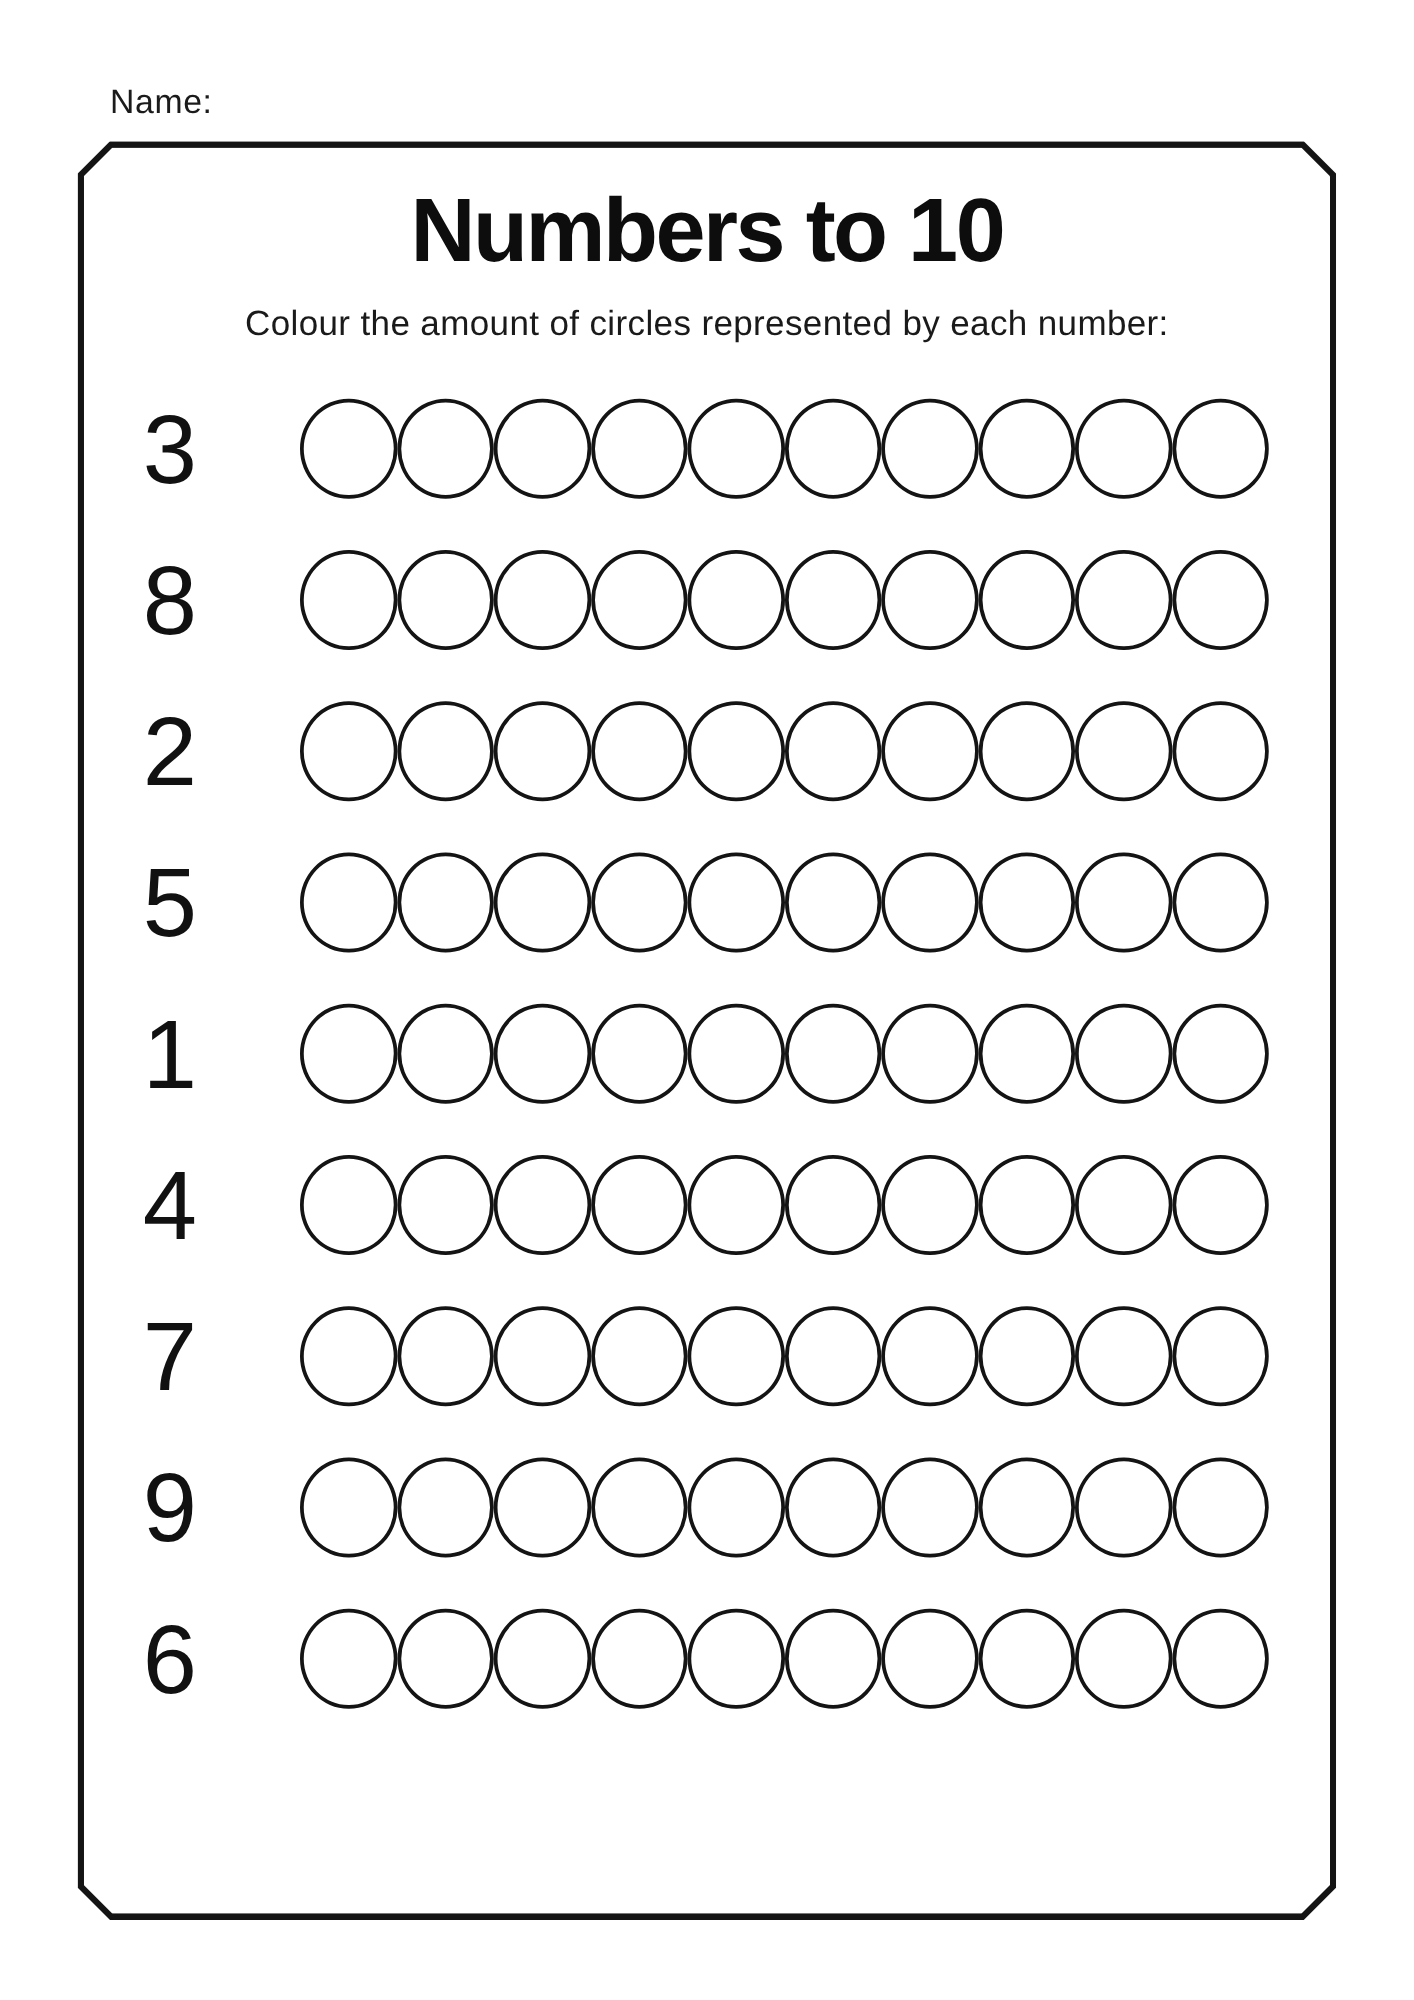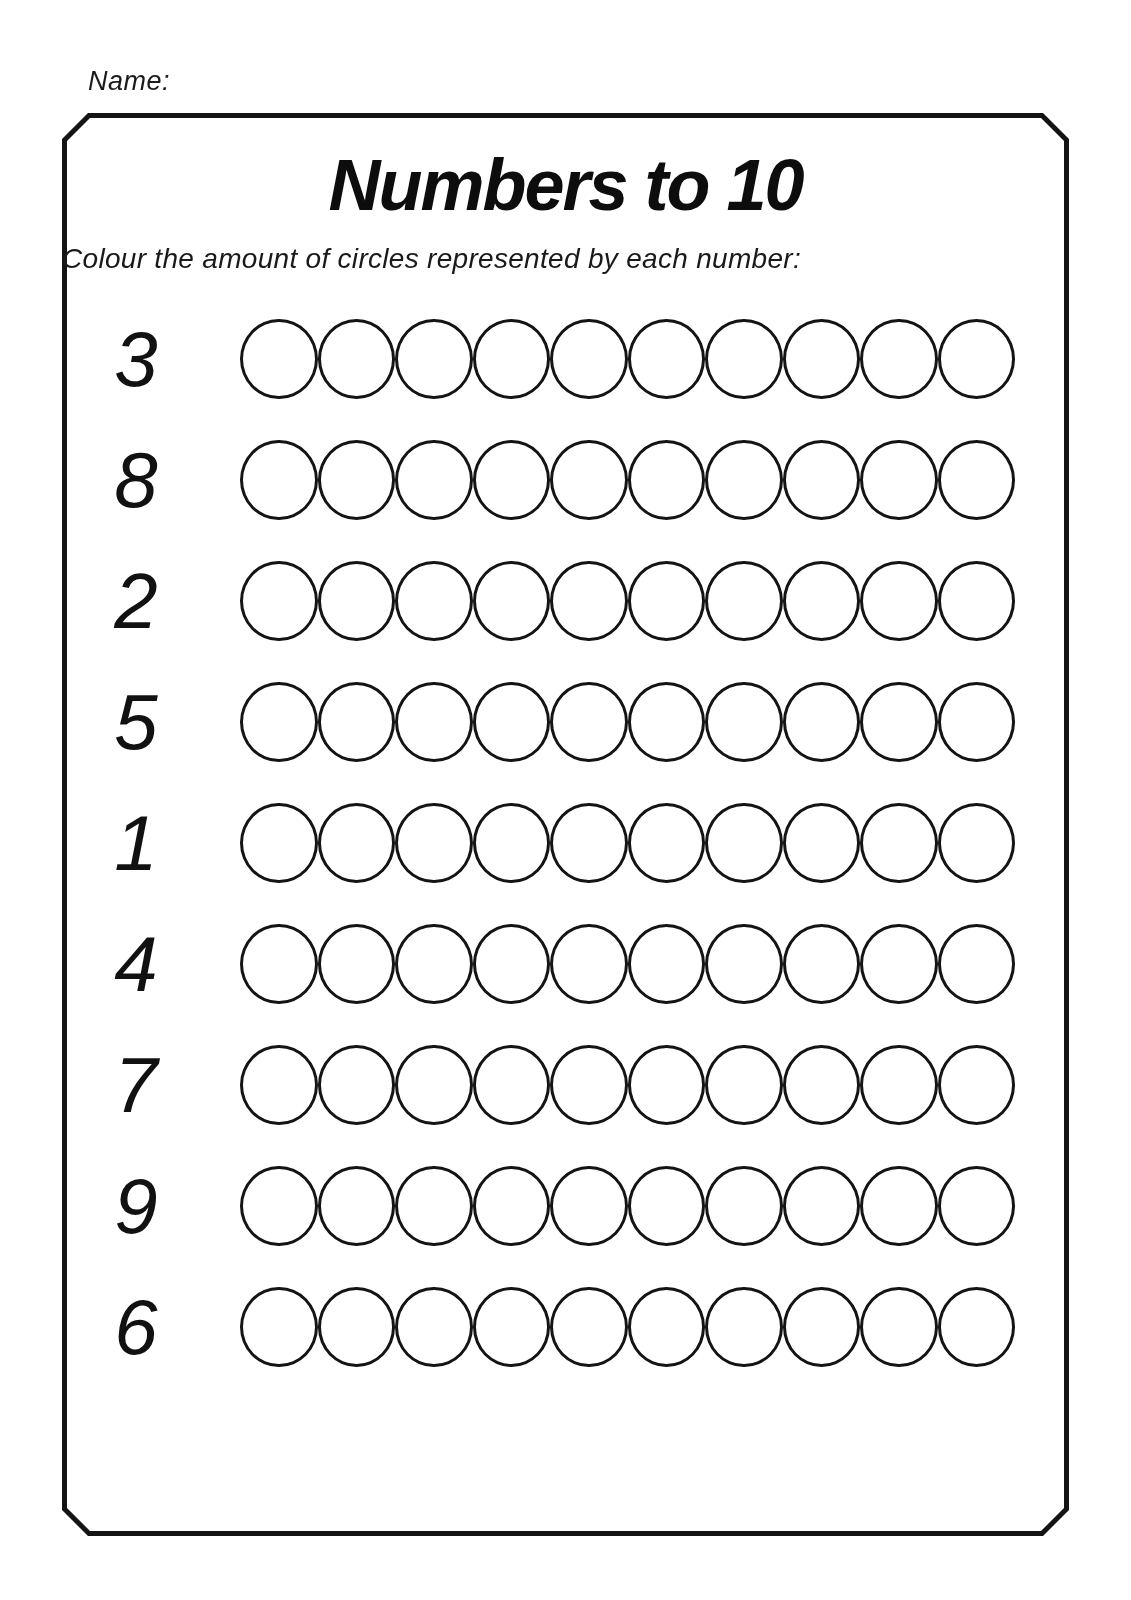--- a/index.html
+++ b/index.html
@@ -14,58 +14,58 @@
     color:var(--ink);
     position:relative;
     overflow:hidden;
   }
   .name-label{
     position:absolute;
     left:88px;top:66px;
     font-size:27px;
     letter-spacing:.5px;
     color:#1b1b1b;
-    font-style:italic;
   }
   
   .frame{
     position:absolute;
     left:62px;top:113px;
     width:1007px;height:1423px;
     background:var(--ink);
     clip-path:polygon(26px 0,calc(100% - 26px) 0,100% 26px,100% calc(100% - 26px),calc(100% - 26px) 100%,26px 100%,0 calc(100% - 26px),0 26px);
   }
   .frame-inner{
     position:absolute;
     inset:5px;
     background:var(--bg);
     clip-path:polygon(23px 0,calc(100% - 23px) 0,100% 23px,100% calc(100% - 23px),calc(100% - 23px) 100%,23px 100%,0 calc(100% - 23px),0 23px);
   }
   .content{
     position:absolute;
     left:62px;top:113px;
-    width:1007px;height:1423px;font-style:italic;
+    width:1007px;height:1423px;
   }
   .title{
     margin:0;
     position:absolute;
     left:0;top:36px;
     width:100%;
     text-align:center;
     font-size:72px;
     font-weight:bold;
     letter-spacing:-2px;
     line-height:1;
     color:#0d0d0d;
   }
   .subtitle{
     margin:0;
     position:absolute;
     left:0;top:130px;
     width:100%;
+    text-align:center;
     font-size:28px;
     letter-spacing:.3px;
     color:#1a1a1a;
   }
   .rows{
     position:absolute;
     left:0;top:185px;
     width:100%;
   }
   .row{

